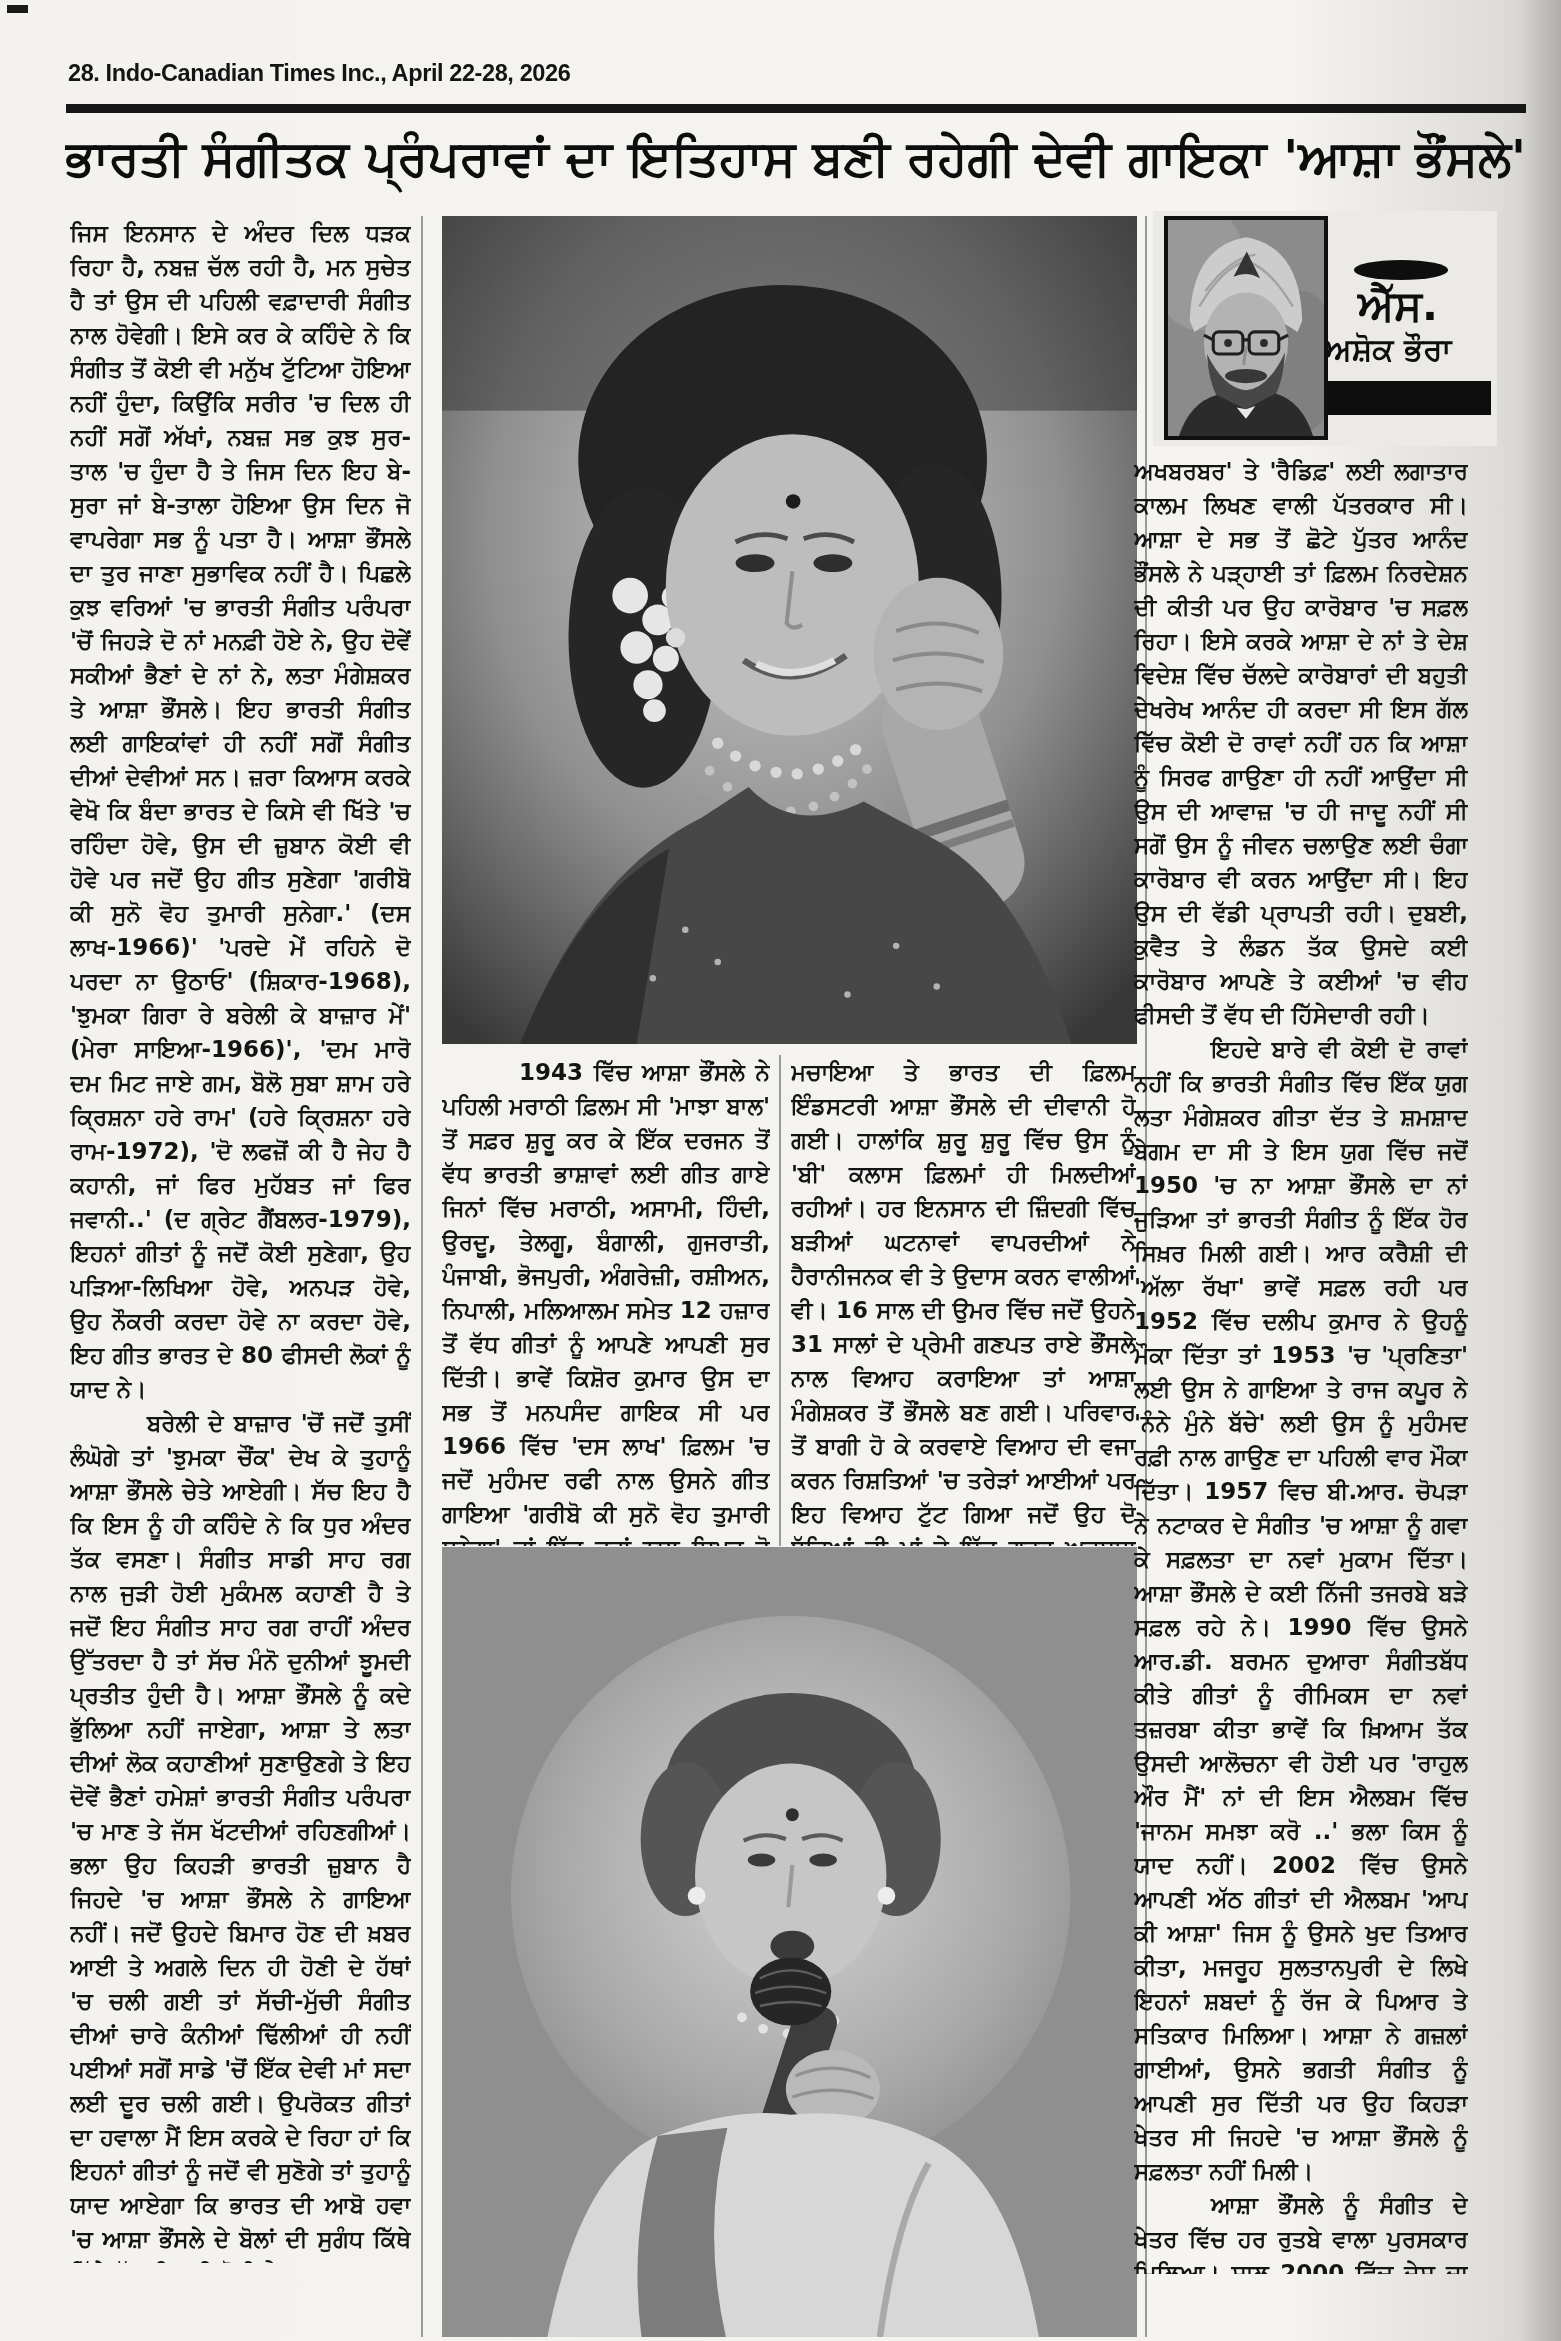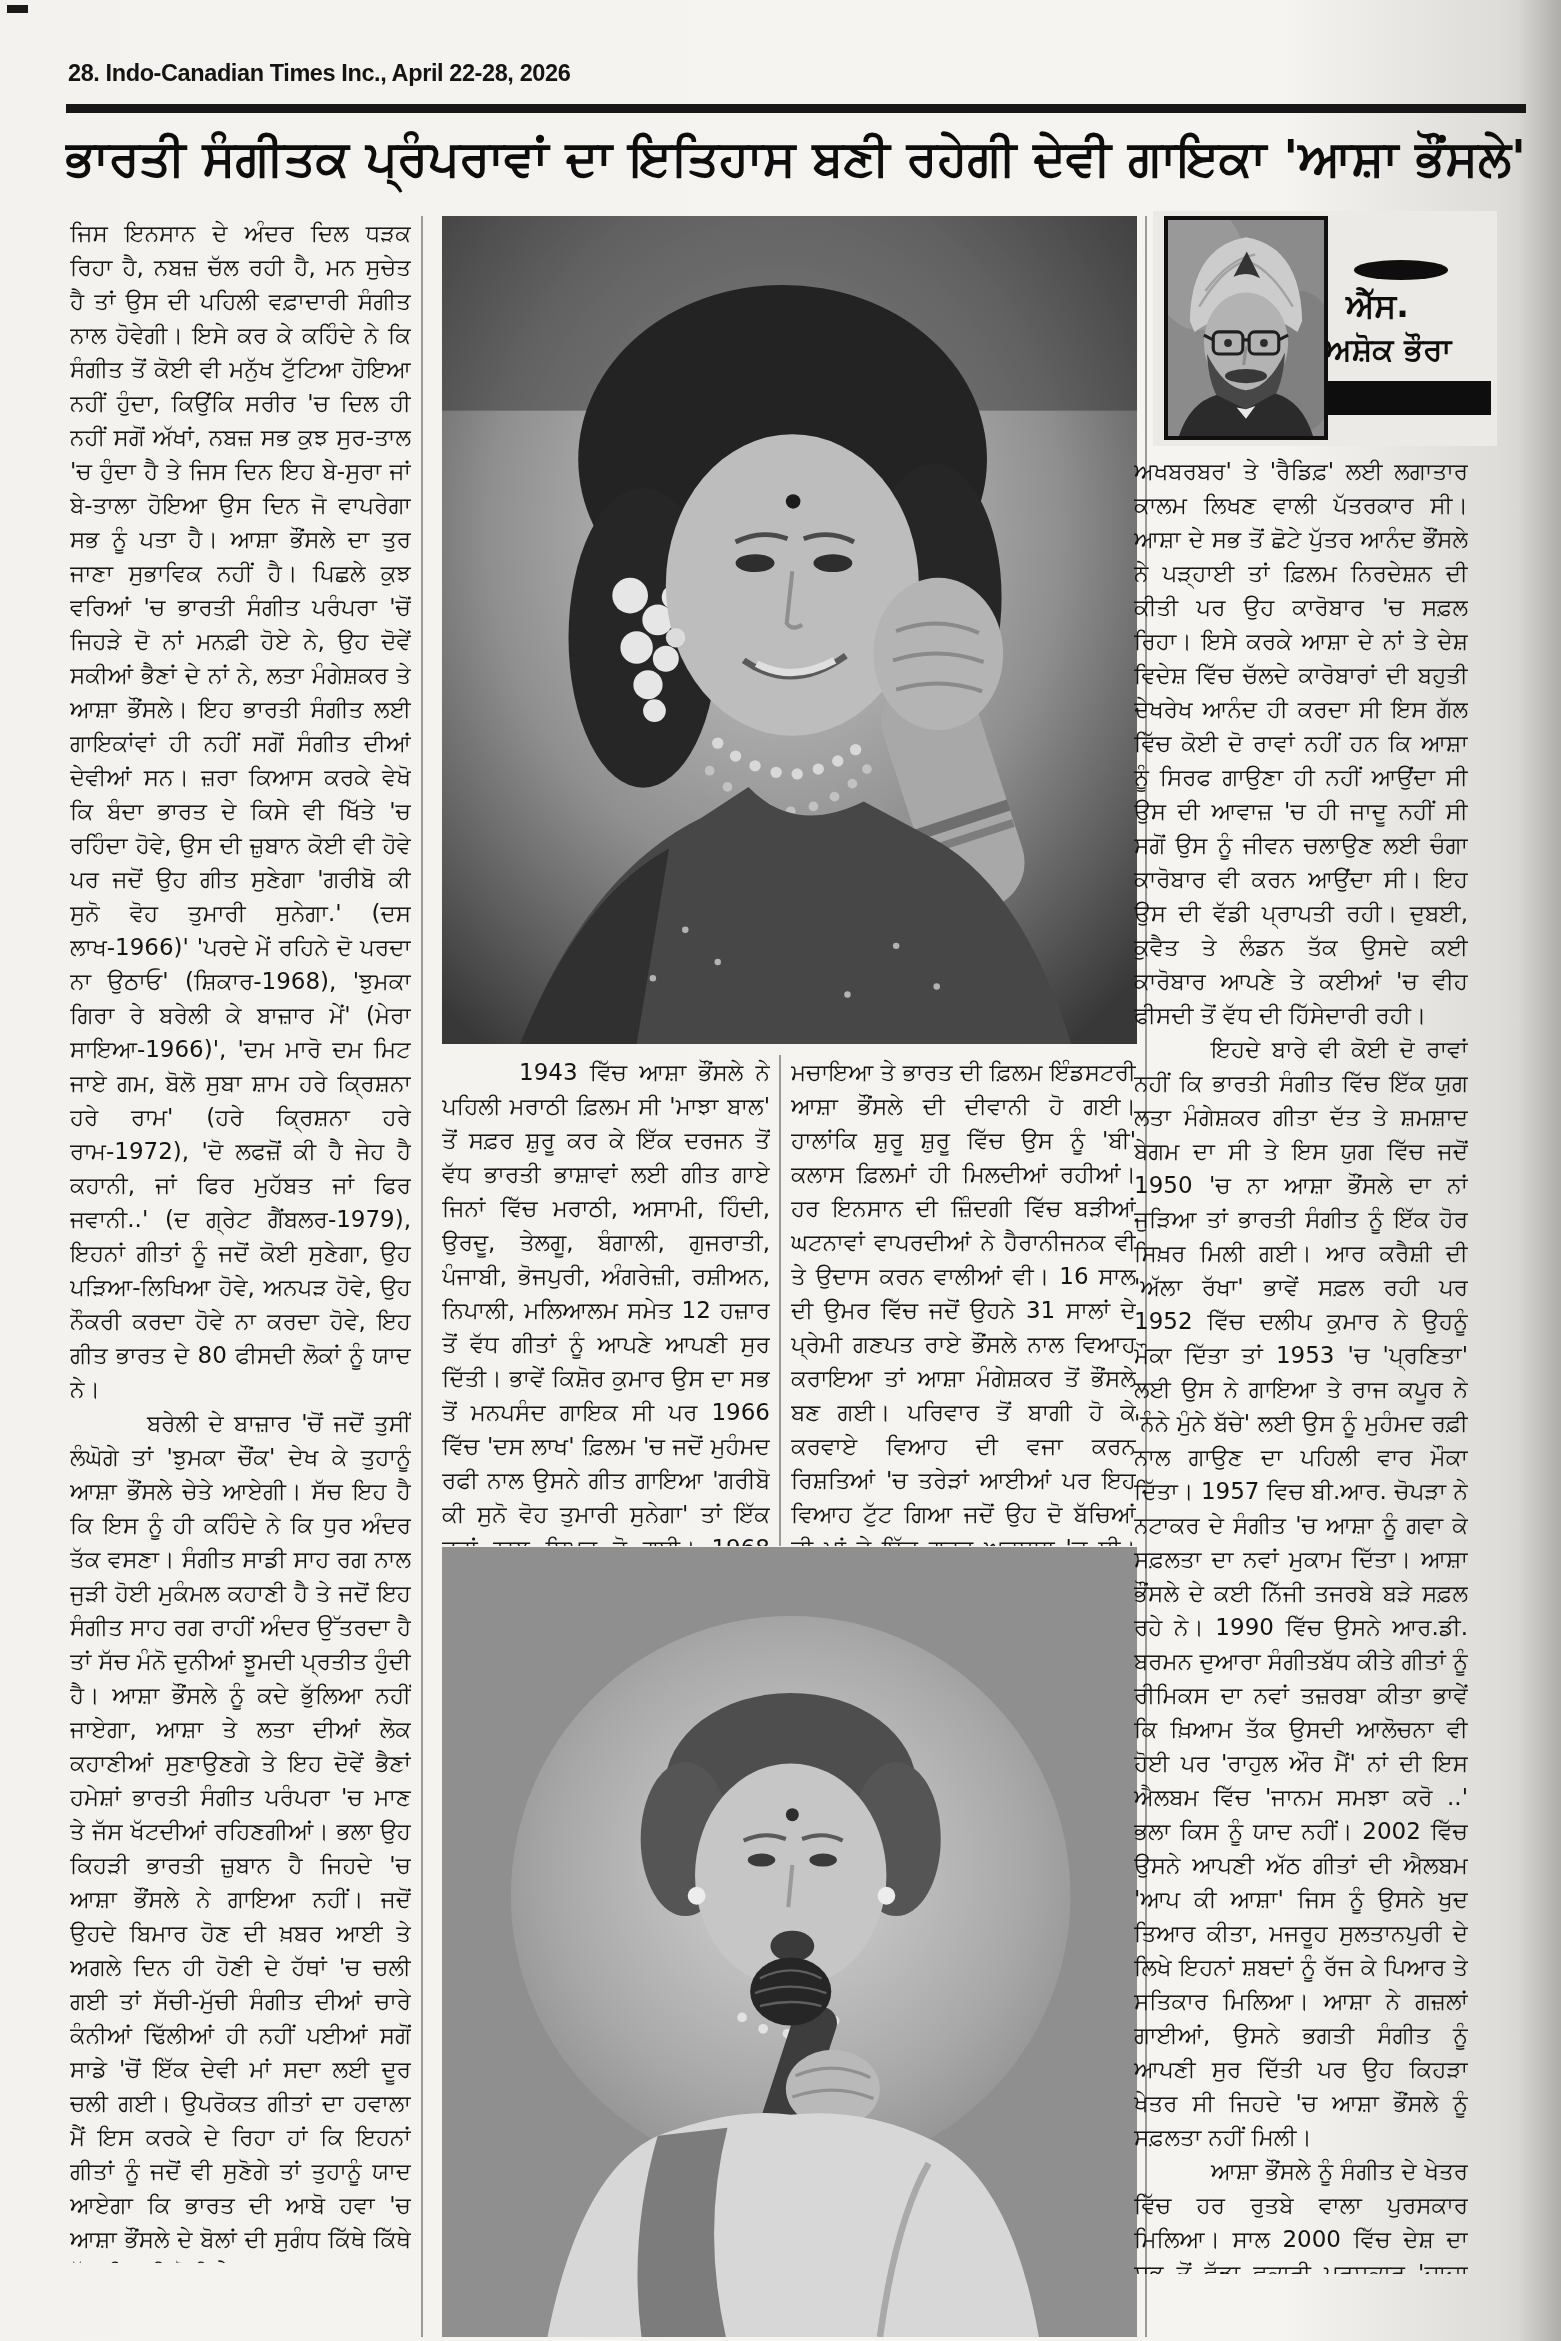--- a/index.html
+++ b/index.html
@@ -24,38 +24,39 @@
   .headline{
     position:absolute;left:65px;top:118px;width:1476px;height:84px;
     margin:0;font-size:49px;font-weight:bold;color:#0d0d0d;
     white-space:nowrap;overflow:hidden;line-height:81px;
   }
   .col{position:absolute;overflow:hidden;}
   .col p{
     margin:0;padding:0;color:#141414;
     font-size:23px;line-height:34px;text-align:justify;
     text-indent:77px;
+    font-weight:bold;
   }
   .col p.noind{text-indent:0;}
   #col1{left:70px;top:216px;width:341px;height:2047px;}
   #col2{left:442px;top:1055px;width:328px;height:491px;}
   #col3{left:791px;top:1055px;width:345px;height:491px;}
   #col4{left:1134px;top:454px;width:334px;height:1820px;}
   .vdiv{position:absolute;background:#9a9a98;}
   #vd1{left:421px;top:216px;width:1.6px;height:2121px;}
   #vd2{left:779px;top:1055px;width:2.4px;height:491px;}
   #vd3{left:1145px;top:216px;width:2.4px;height:2121px;}
   figure{margin:0;padding:0;position:absolute;}
   #photo1{left:442px;top:216px;width:695px;height:828px;}
   #photo2{left:442px;top:1547px;width:695px;height:790px;}
   #photo1 svg,#photo2 svg,#authorphoto svg{display:block;width:100%;height:100%;}
   .authorbox{position:absolute;left:1153px;top:211px;width:344px;height:235px;background:#eceae7;}
   #authorphoto{left:11.4px;top:4.9px;width:164px;height:224px;border:4px solid #101010;box-sizing:border-box;background:#8b8b8b;}
   .author-ellipse{position:absolute;left:201px;top:49px;width:94px;height:19.5px;background:#0e0e0e;border-radius:50%;}
-  .author-initials{position:absolute;left:193px;top:75px;width:138px;font-size:33px;font-weight:bold;color:#0e0e0e;line-height:39px;}
+  .author-initials{position:absolute;left:176px;top:75px;width:138px;text-align:center;font-size:42px;font-weight:bold;color:#0e0e0e;line-height:39px;}
   .author-name{position:absolute;left:172px;top:120px;width:154px;text-align:left;font-size:31px;font-weight:bold;color:#0e0e0e;line-height:37px;white-space:nowrap;}
   .author-bar{position:absolute;left:174px;top:170px;width:164px;height:34px;background:#0e0e0e;}
   .page-shade{position:absolute;right:0;top:0;width:44px;height:100%;
     background:linear-gradient(90deg,rgba(0,0,0,0) 0%,rgba(0,0,0,0.16) 100%);pointer-events:none;}
 </style>
 </head>
 <body>
 
 <div class="page">
   <div class="corner-mark"></div>

